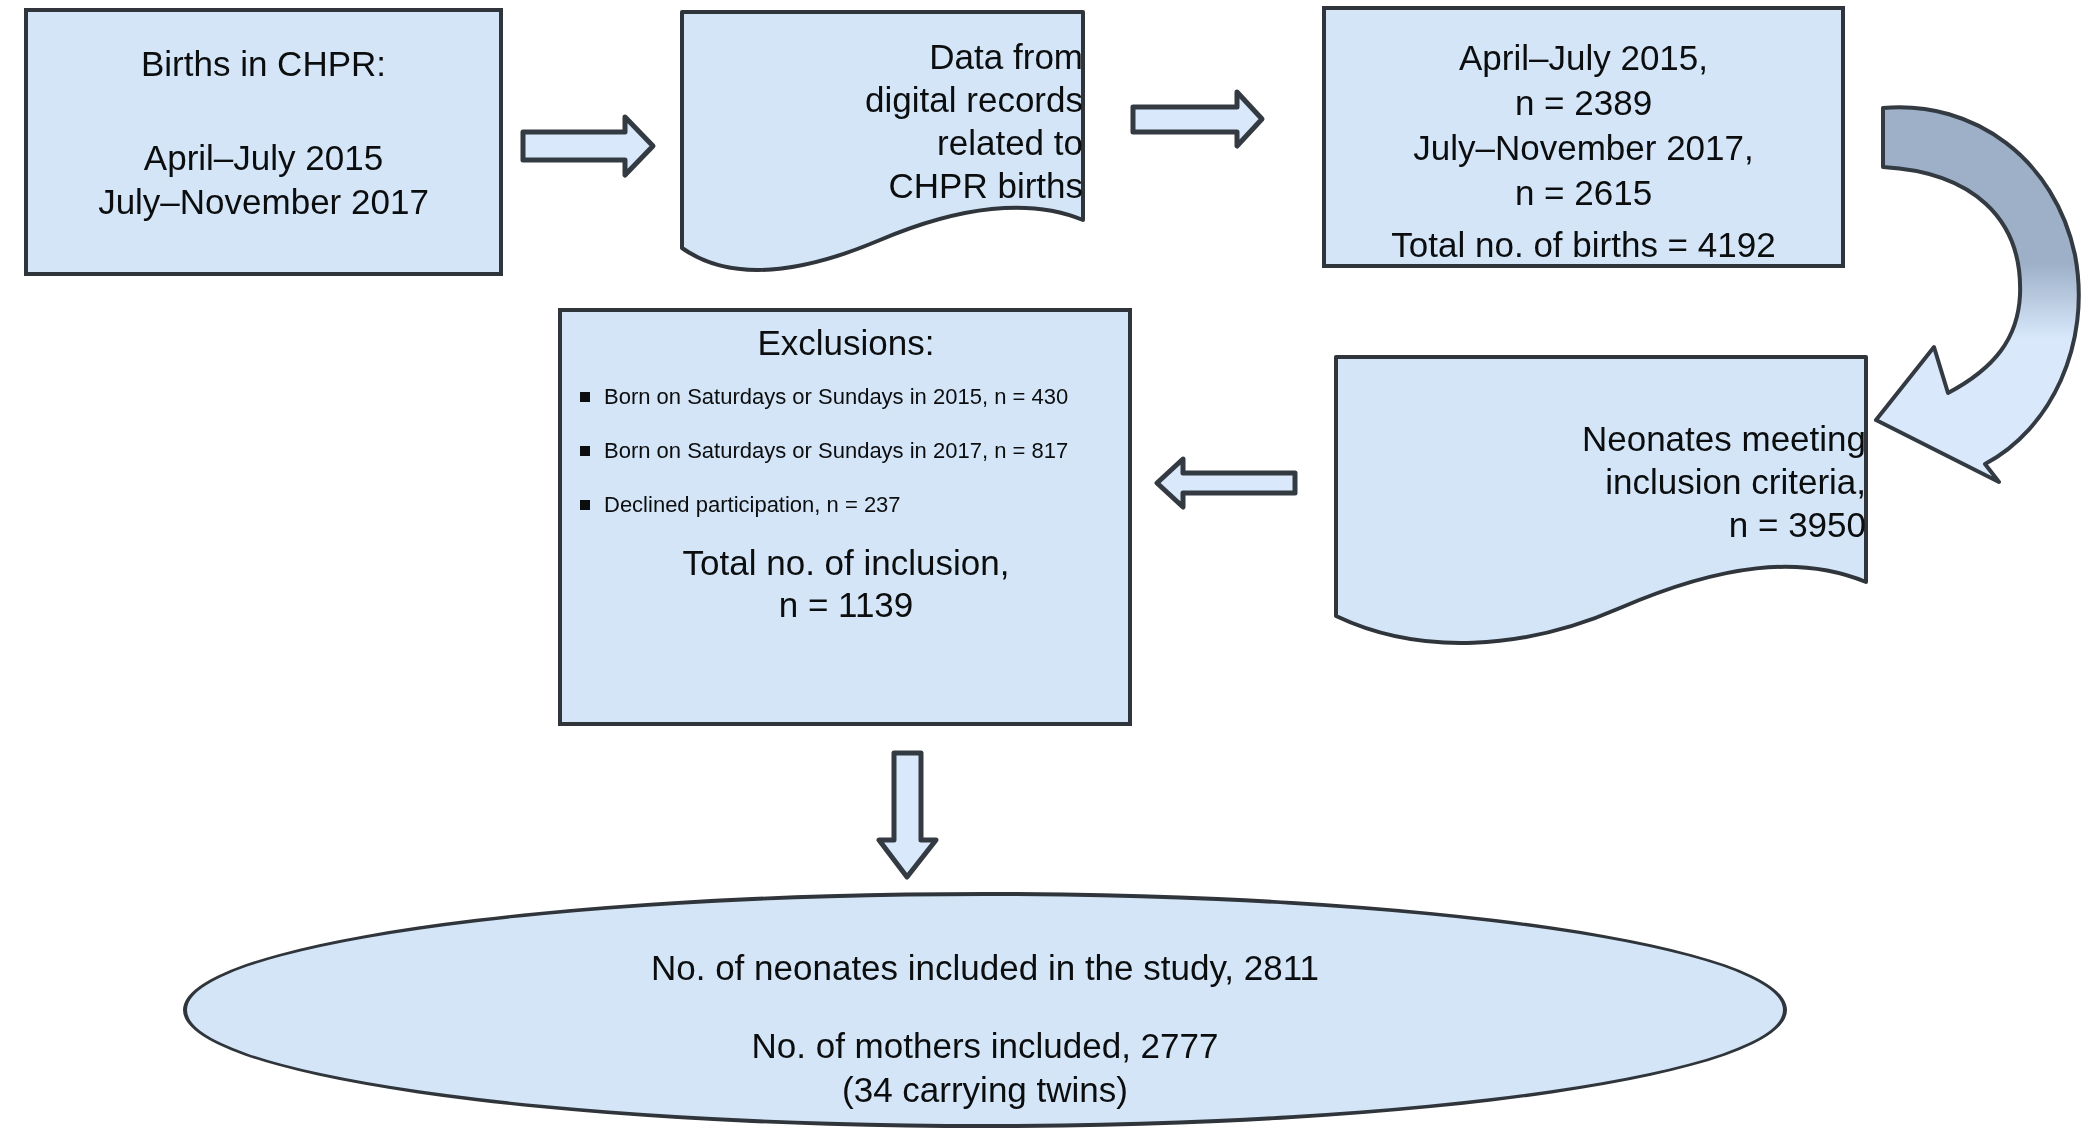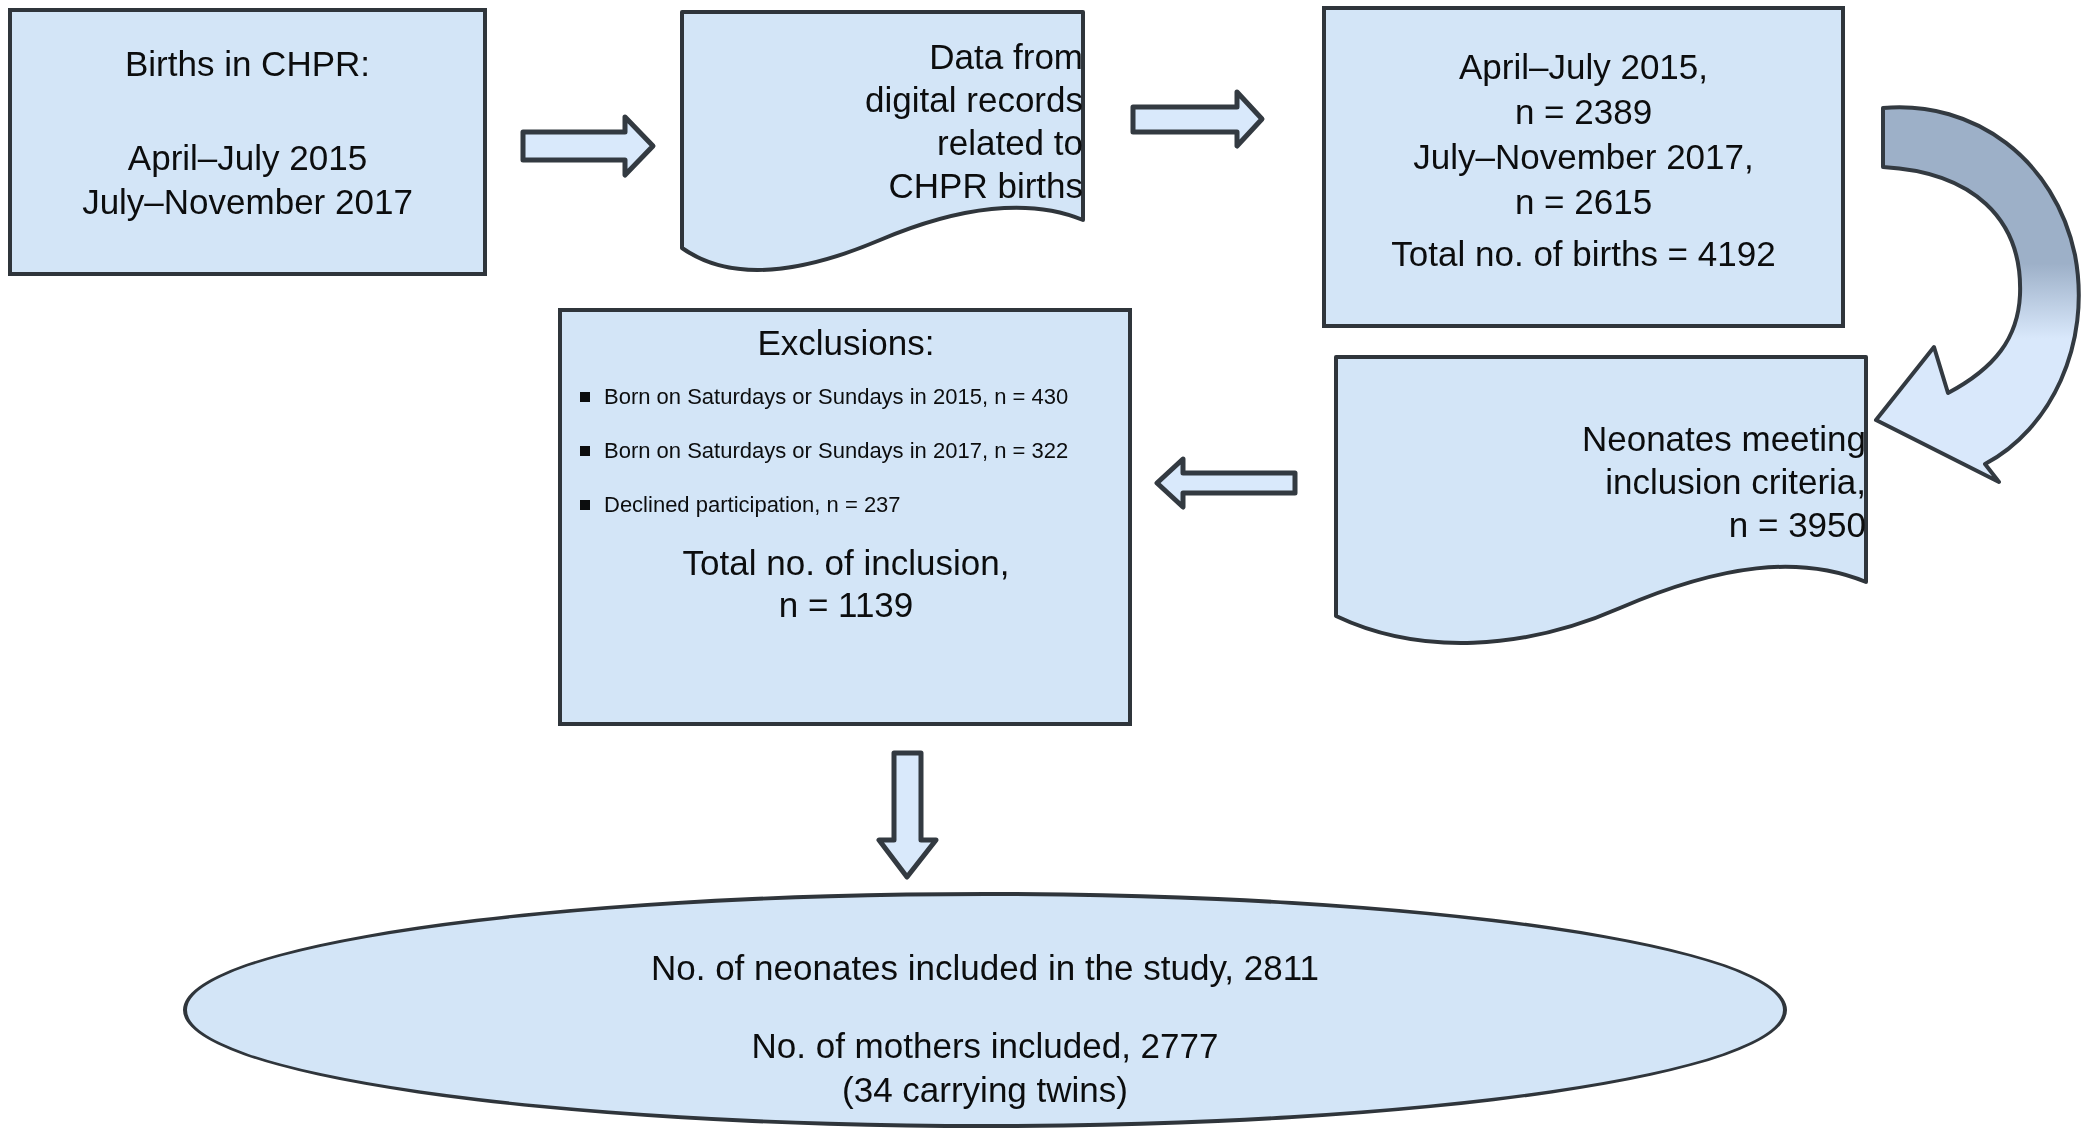--- a/index.html
+++ b/index.html
@@ -50,25 +50,25 @@
 
   .box {
     position: absolute;
     background: var(--node-fill);
     border: 4px solid var(--node-border);
     text-align: center;
   }
   .t { line-height: 44px; }
 
   
-  .box-births { left: 8px; top: 8px; width: 479px; height: 268px; padding-top: 30px; }
+  .box-births { left: 24px; top: 8px; width: 479px; height: 268px; padding-top: 30px; }
   .box-births .title { margin-bottom: 50px; }
 
   
-  .box-counts { left: 1322px; top: 6px; width: 523px; height: 322px; padding-top: 34px; }
+  .box-counts { left: 1322px; top: 6px; width: 523px; height: 262px; padding-top: 25px; }
   .box-counts .t { line-height: 45px; }
   .box-counts .total-line { margin-top: 7px; }
 
   
   .doc-text { position: absolute; text-align: right; margin-top: 9px; }
   .doc-text .t { line-height: 43px; }
   .records-text   { left: 682px; top: 26px;  width: 401px; }
   .inclusion-text { left: 1336px; top: 408px; width: 530px; }
 
   
@@ -165,21 +165,21 @@
   </div>
 
   <div class="box box-exclusions">
     <div class="t title">Exclusions:</div>
     <div class="bullet">
       <span class="bullet-glyph"></span>
       <span class="t bullet-text">Born on Saturdays or Sundays in 2015, n = 430</span>
     </div>
     <div class="bullet">
       <span class="bullet-glyph"></span>
-      <span class="t bullet-text">Born on Saturdays or Sundays in 2017, n = 322</span>
+      <span class="t bullet-text">Born on Saturdays or Sundays in 2017, n = 817</span>
     </div>
     <div class="bullet">
       <span class="bullet-glyph"></span>
       <span class="t bullet-text">Declined participation, n = 237</span>
     </div>
     <div class="exclusions-total">
       <div class="t">Total no. of inclusion,</div>
       <div class="t">n = 1139</div>
     </div>
   </div>

